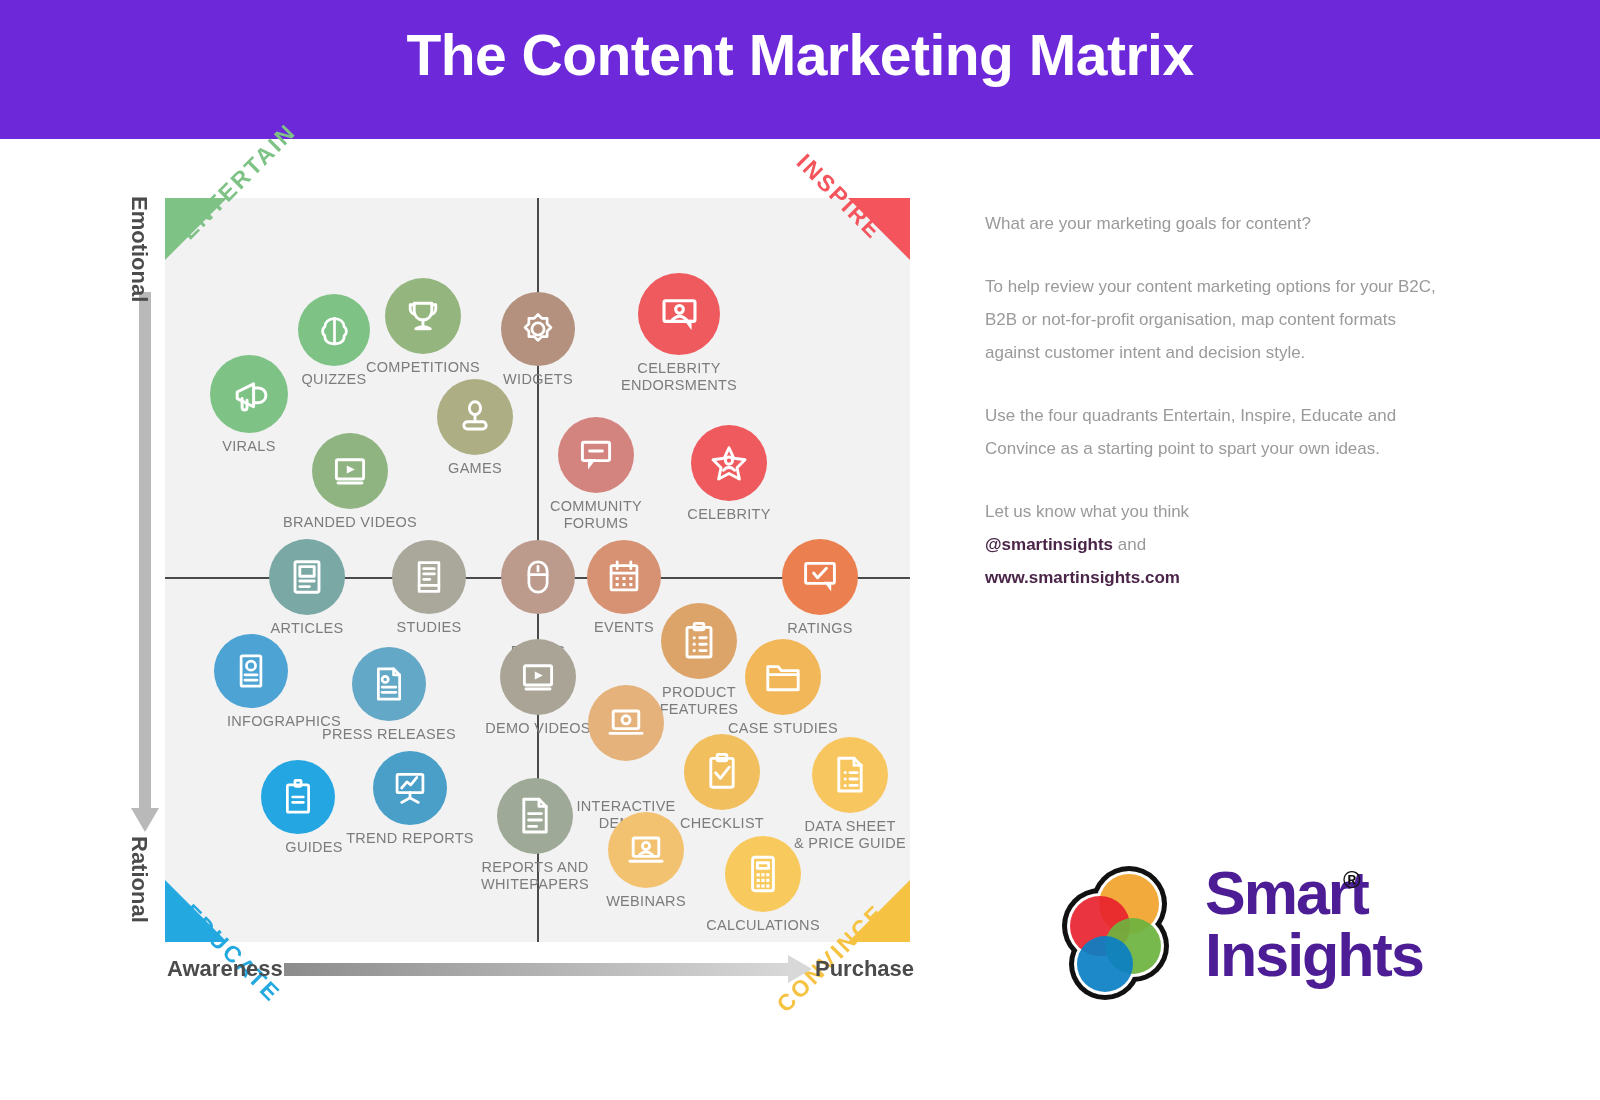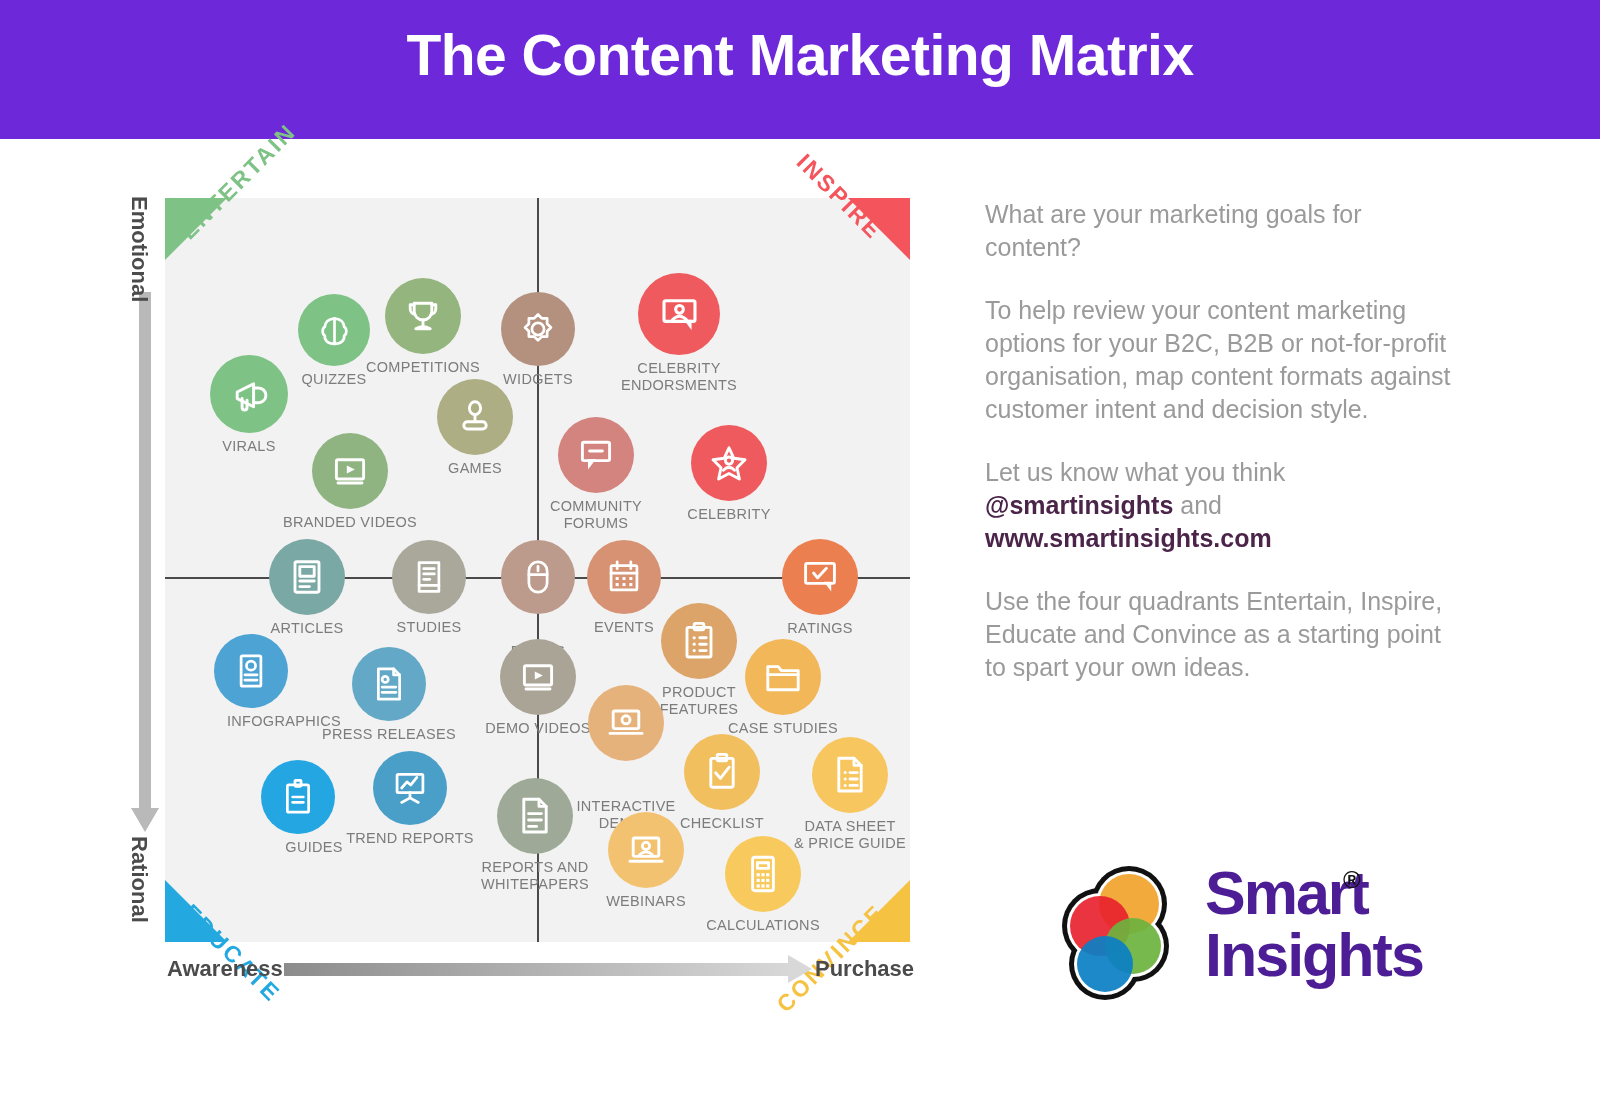--- a/index.html
+++ b/index.html
@@ -48,21 +48,21 @@
   .haxis-text{position:absolute;color:#4b4b4b;font-size:22px;font-weight:bold;white-space:nowrap;}
   .h-awareness{left:167px;top:956px;}
   .h-purchase{left:815px;top:956px;}
   .haxis-bar{position:absolute;left:284px;top:963px;width:508px;height:13px;
     background:linear-gradient(to right,#8c8c8c,#d8d8d8);}
   .haxis-head{position:absolute;left:788px;top:955px;width:0;height:0;
     border-top:14px solid transparent;border-bottom:14px solid transparent;border-left:24px solid #d8d8d8;}
 
   
   .panel{position:absolute;left:985px;top:198px;width:470px;}
-  .ptext{color:#9a9a9a;font-size:25px;line-height:33px;margin:0 0 30px 0;
+  .ptext{color:#9a9a9a;font-size:17px;line-height:33px;margin:9px 0 30px 0;
     font-family:"Liberation Sans",sans-serif;font-weight:300;}
   .ptext b{color:#4b2549;font-weight:bold;}
 
   
   .logo{position:absolute;left:1055px;top:860px;width:340px;height:145px;}
   .logo-text{position:absolute;left:150px;top:2px;color:#4c1d95;font-size:61px;font-weight:bold;
     line-height:62px;letter-spacing:-2px;font-family:"Liberation Sans",sans-serif;}
   .logo-r{position:absolute;left:288px;top:6px;color:#111;font-size:24px;font-weight:bold;}
 </style>
 </head>
@@ -419,26 +419,26 @@
   <div class="vaxis-text v-rational">Rational</div>
 
   <div class="haxis-text h-awareness">Awareness</div>
   <div class="haxis-bar"></div>
   <div class="haxis-head"></div>
   <div class="haxis-text h-purchase">Purchase</div>
 
   <div class="panel">
     <p class="ptext">What are your marketing goals for content?</p>
     <p class="ptext">To help review your content marketing options for your B2C, B2B or not-for-profit organisation, map content formats against customer intent and decision style.</p>
+    <p class="ptext">Use the four quadrants Entertain, Inspire, Educate and Convince as a starting point to spart your own ideas.</p>
     <p class="ptext">
       <span>Let us know what you think</span><br>
       <b>@smartinsights</b><span> and</span><br>
       <b>www.smartinsights.com</b>
     </p>
-    <p class="ptext">Use the four quadrants Entertain, Inspire, Educate and Convince as a starting point to spart your own ideas.</p>
   </div>
 
   <div class="logo">
     <svg width="140" height="140" viewBox="0 0 140 140">
       <g id="logo-mark">
           <circle cx="74" cy="44" r="38" fill="#111111"></circle>
           <circle cx="45" cy="66" r="38" fill="#111111"></circle>
           <circle cx="78" cy="86" r="36" fill="#111111"></circle>
           <circle cx="50" cy="104" r="36" fill="#111111"></circle>
           <circle cx="74" cy="44" r="33" fill="#ffffff"></circle>

